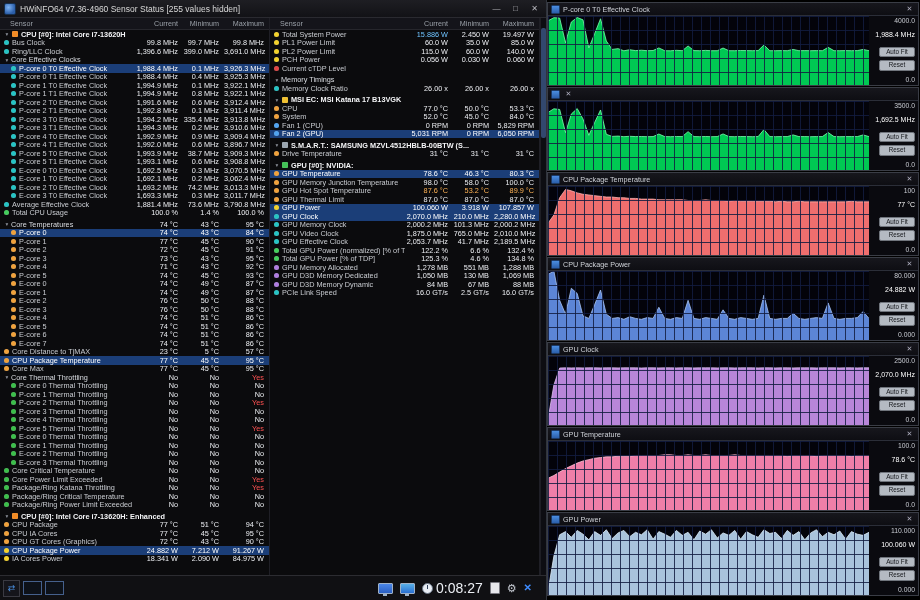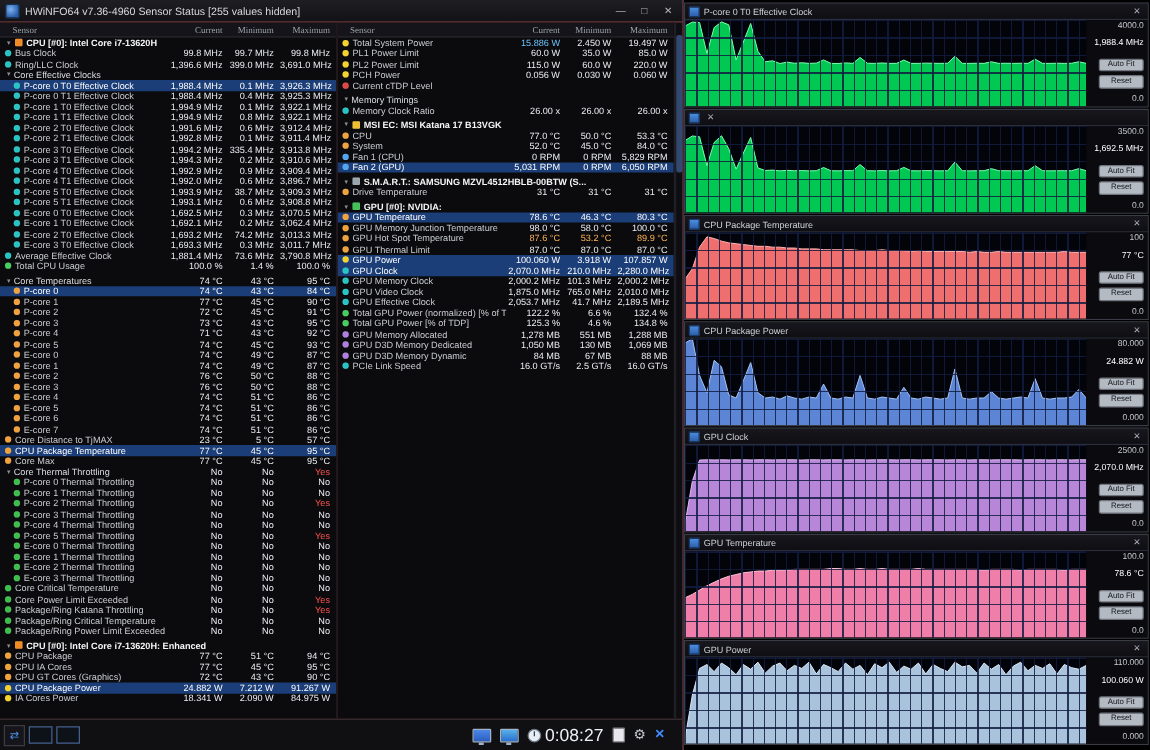--- a/index.html
+++ b/index.html
@@ -15,21 +15,21 @@
             background:radial-gradient(circle at 35% 35%, #7db3f2, #2c5faa 70%);border:1px solid #16304f;}
   .wbtns{margin-left:auto;display:flex;}
   .wbtn{width:19px;height:13px;display:flex;align-items:center;justify-content:center;
         color:#b8b8be;font-size:8px;cursor:default;}
   
   .content{flex:1;display:flex;min-height:0;position:relative;}
   .panel{flex:1;min-width:0;border-right:1px solid #1f1f26;background:#0b0b0d;overflow:hidden;}
   .vscroll{width:5px;flex:none;background:#0d0d12;border-left:1px solid #1e1e24;position:relative;}
   .vscroll .thumb{position:absolute;top:10px;left:0;width:5px;height:110px;background:#32486e;border-radius:2px;}
   .thead{display:flex;align-items:center;height:11px;background:#14141a;border-bottom:1px solid #26262c;
-         font-size:7.2px;color:#9aa0a8;font-family:Liberation Serif, serif;}
+         font-size:7.2px;color:#9aa0a8;}
   .th.c0{flex:1;padding-left:10px;text-align:left;}
   .th.c1,.val.c1{width:48px;text-align:right;padding-right:5px;box-sizing:border-box;}
   .th.c2,.val.c2{width:41px;text-align:right;padding-right:5px;box-sizing:border-box;}
   .th.c3,.val.c3{width:45px;text-align:right;padding-right:5px;box-sizing:border-box;}
   .row{display:flex;align-items:center;height:8.5px;font-size:7.3px;padding-left:3px;white-space:nowrap;}
   .row .lbl{flex:1;min-width:0;overflow:hidden;color:#c9ccd1;}
   .row .val{color:#eceef2;flex:none;}
   .row.hdr .lbl{color:#f4f5f7;font-weight:bold;}
   .row.subh .lbl{color:#dadde2;}
   .row[data-name="subgroup-row"] .lbl{color:#dadde2;}
@@ -633,21 +633,21 @@
             <span class="val c1" data-name="current-value">60.0 W</span>
             <span class="val c2" data-name="minimum-value">35.0 W</span>
             <span class="val c3" data-name="maximum-value">85.0 W</span>
           </div>
           <div class="row" data-name="sensor-row">
             <span class="sp" style="width:0px"></span>
             <span class="ic ic-pow" data-name="pow-sensor-icon"></span>
             <span class="lbl" data-name="sensor-label">PL2 Power Limit</span>
             <span class="val c1" data-name="current-value">115.0 W</span>
             <span class="val c2" data-name="minimum-value">60.0 W</span>
-            <span class="val c3" data-name="maximum-value">220.0 W</span>
+            <span class="val c3" data-name="maximum-value">140.0 W</span>
           </div>
           <div class="row" data-name="sensor-row">
             <span class="sp" style="width:0px"></span>
             <span class="ic ic-pow" data-name="pow-sensor-icon"></span>
             <span class="lbl" data-name="sensor-label">PCH Power</span>
             <span class="val c1" data-name="current-value">0.056 W</span>
             <span class="val c2" data-name="minimum-value">0.030 W</span>
             <span class="val c3" data-name="maximum-value">0.060 W</span>
           </div>
           <div class="row" data-name="sensor-row">

